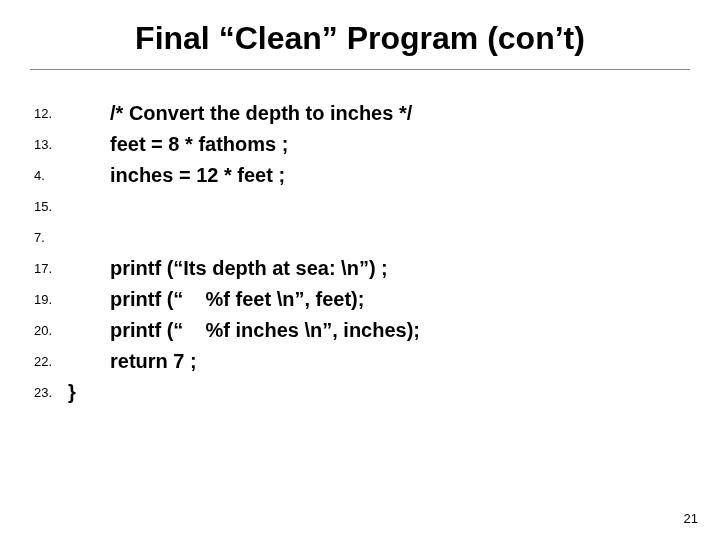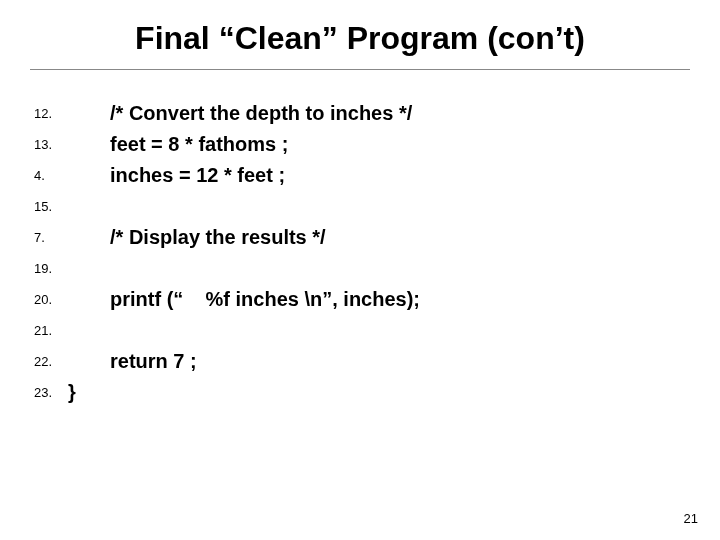--- a/index.html
+++ b/index.html
@@ -74,32 +74,32 @@
   <div class="line">
     <span class="num">4.</span>
     <span class="code indent">inches = 12 * feet ;</span>
   </div>
   <div class="line">
     <span class="num">15.</span>
     <span class="code indent"></span>
   </div>
   <div class="line">
     <span class="num">7.</span>
-    <span class="code indent">/* Display the results */</span>
+  </div>
+  <div class="line">
+    <span class="num">17.</span>
+    <span class="code indent">printf (“Its depth at sea: \n”) ;</span>
   </div>
   <div class="line">
     <span class="num">19.</span>
+    <span class="code indent">printf (“    %f feet \n”, feet);</span>
   </div>
   <div class="line">
     <span class="num">20.</span>
     <span class="code indent">printf (“    %f inches \n”, inches);</span>
-  </div>
-  <div class="line">
-    <span class="num">21.</span>
-    <span class="code indent"></span>
   </div>
   <div class="line">
     <span class="num">22.</span>
     <span class="code indent">return 7 ;</span>
   </div>
   <div class="line">
     <span class="num">23.</span>
     <span class="code noindent">}</span>
   </div>
 </div>

